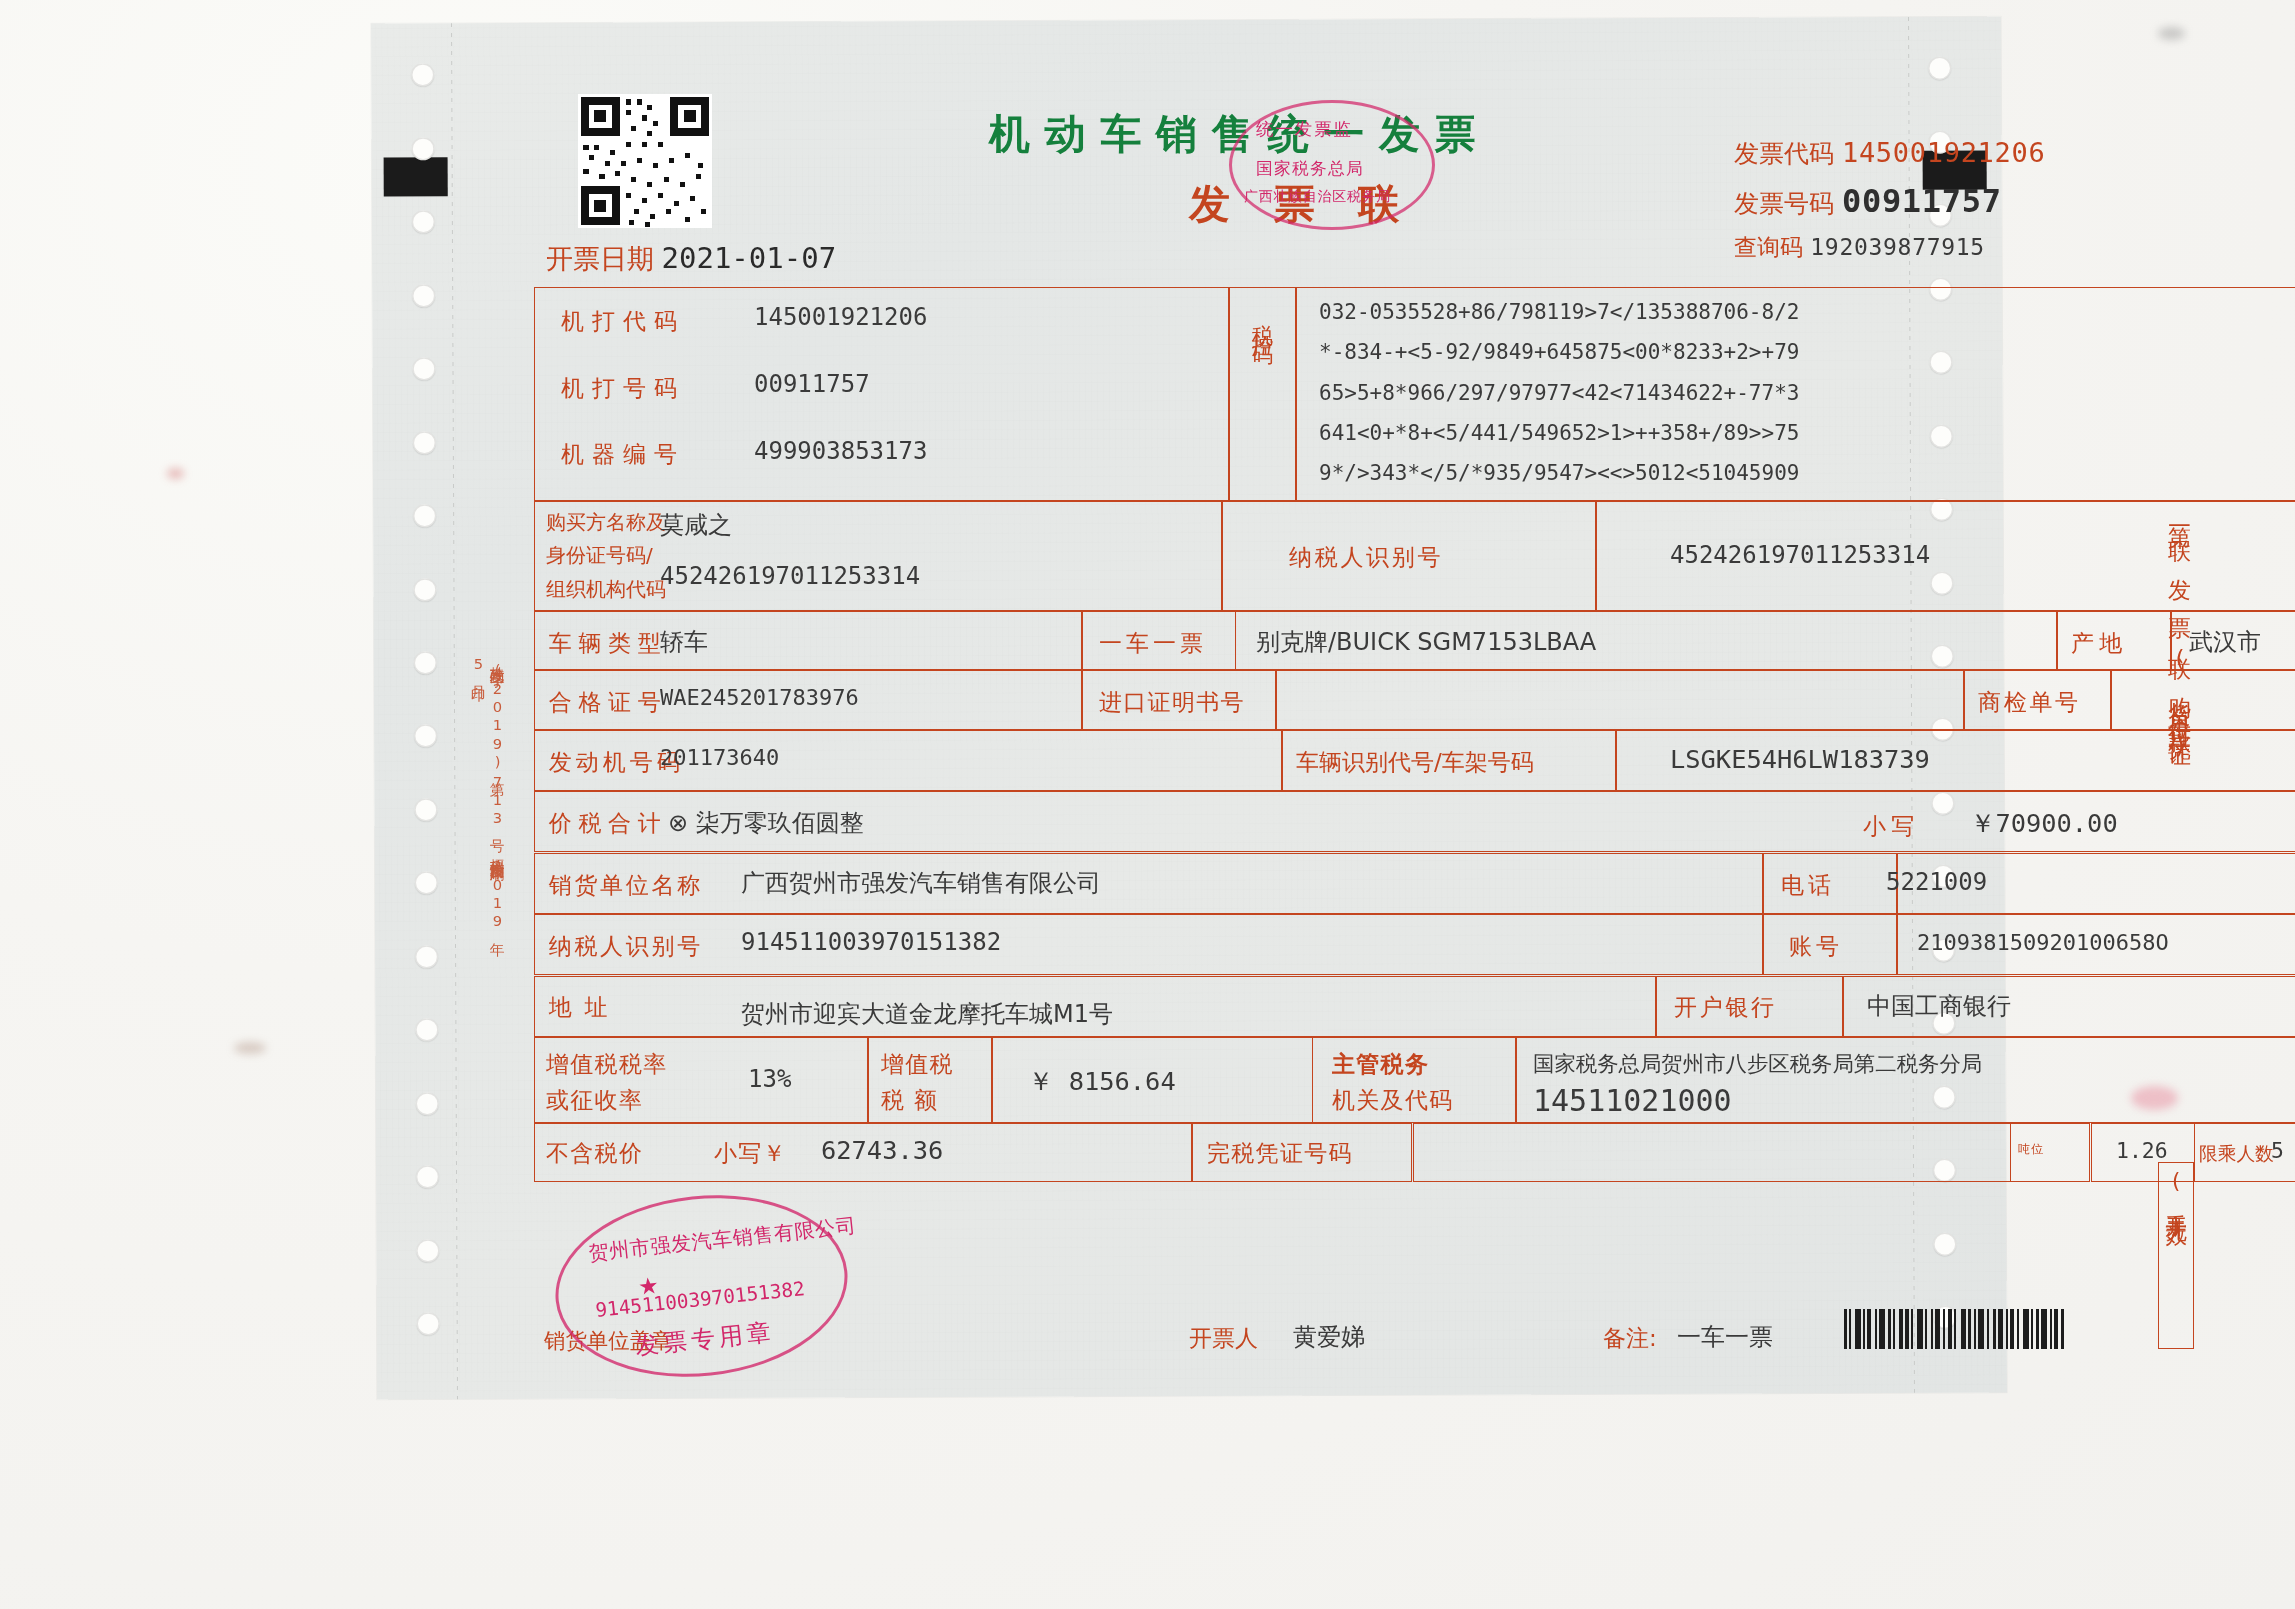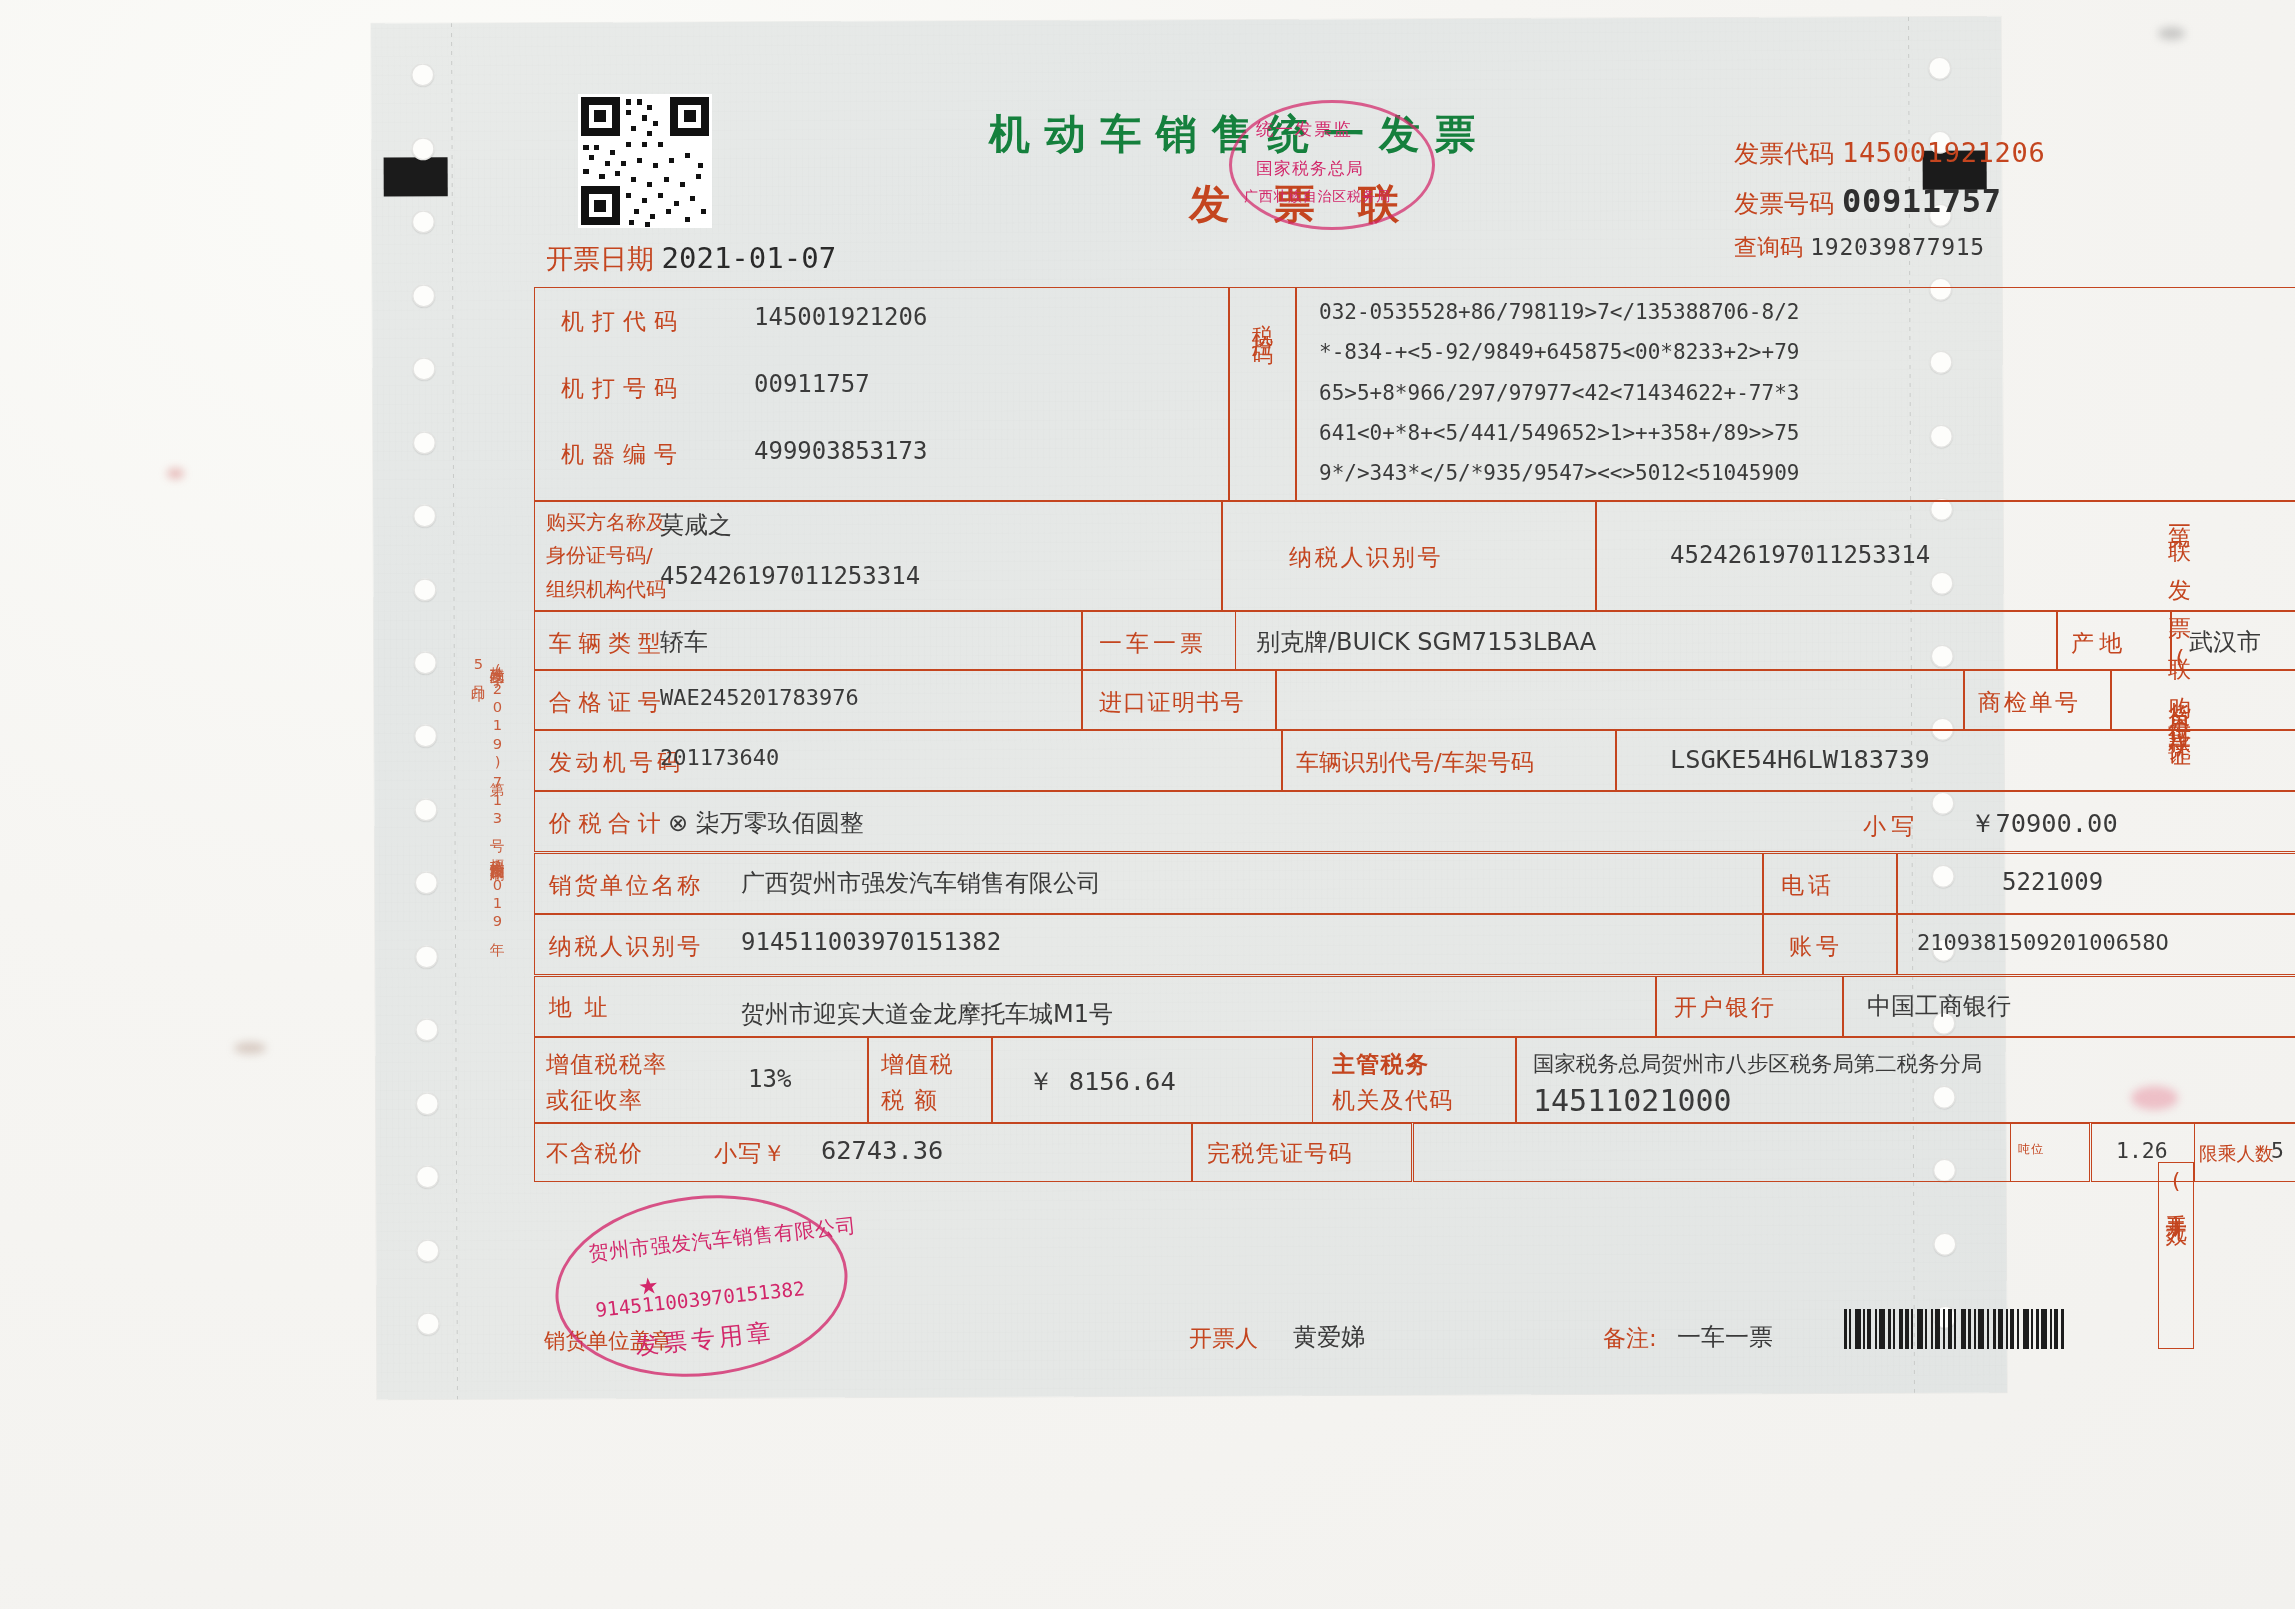--- a/index.html
+++ b/index.html
@@ -312,21 +312,21 @@
   <div class="val" style="left:1436px;top:520px;font-size:25.4px;">￥70900.00</div>
 
   <div class="cell" style="left:0;top:566px;width:187px;height:61px;border-right:none;"></div>
   <div class="cell" style="left:187px;top:566px;width:1042px;height:61px;border-left:none;"></div>
   <div class="cell" style="left:1229px;top:566px;width:134px;height:61px;"></div>
   <div class="cell" style="left:1363px;top:566px;width:408px;height:61px;"></div>
 
   <div class="lbl" style="left:14.7px;top:583px;letter-spacing:2.7px;">销货单位名称</div>
   <div class="valcn" style="left:207px;top:580px;">广西贺州市强发汽车销售有限公司</div>
   <div class="lbl" style="left:1247px;top:583px;letter-spacing:4px;">电话</div>
-  <div class="val" style="left:1468px;top:581px;">5221009</div>
+  <div class="val" style="left:1352px;top:581px;">5221009</div>
 
   <div class="cell" style="left:0;top:627px;width:187px;height:61px;border-right:none;"></div>
   <div class="cell" style="left:187px;top:627px;width:1042px;height:61px;border-left:none;"></div>
   <div class="cell" style="left:1229px;top:627px;width:134px;height:61px;"></div>
   <div class="cell" style="left:1363px;top:627px;width:408px;height:61px;"></div>
 
   <div class="lbl" style="left:14.7px;top:644px;letter-spacing:2.7px;">纳税人识别号</div>
   <div class="val" style="left:207px;top:641px;">914511003970151382</div>
   <div class="lbl" style="left:1255px;top:644px;letter-spacing:4px;">账号</div>
   <div class="val" style="left:1383px;top:643px;font-size:22px;">210938150920100658O</div>

